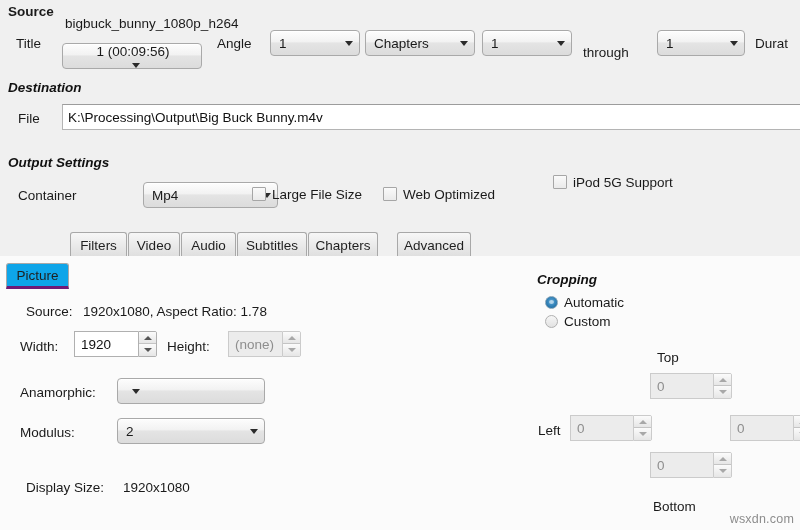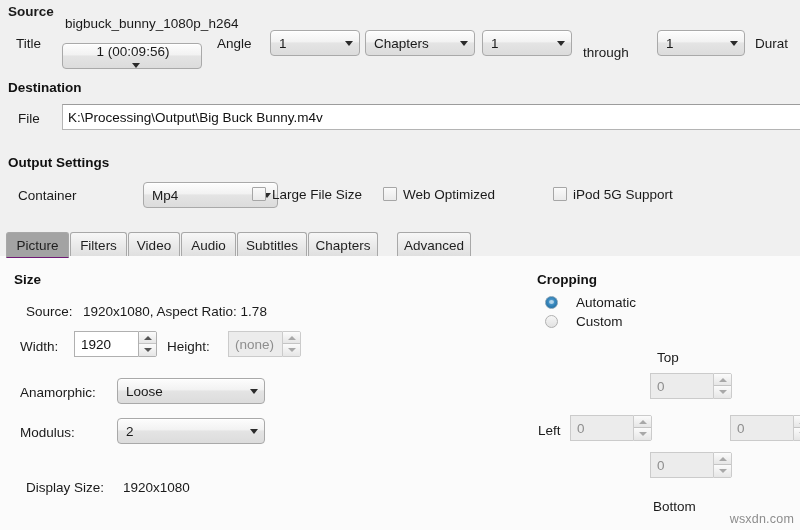--- a/index.html
+++ b/index.html
@@ -18,20 +18,21 @@
     background: #f0f0f0;
     border-radius: 13px;
   }
 
   .lbl { color: #1a1a1a; font-size: 13.5px; white-space: nowrap; }
   .lbl-bold { font-weight: bold; }
   .group-title {
     font-weight: bold;
     font-size: 13.5px;
     color: #111;
+    font-style: italic;
   }
 
   
   .abs { position: absolute; }
 
   
   .combo {
     position: absolute;
     background: linear-gradient(to bottom, #fdfdfd 0%, #f2f2f2 45%, #e4e4e4 50%, #dcdcdc 100%);
     border: 1px solid #a9a9a9;
@@ -148,21 +149,21 @@
     background: linear-gradient(to bottom, #fafafa, #eaeaea);
     border-radius: 1px;
     flex: 0 0 auto;
   }
 
   
   .radrow {
     position: absolute;
     display: flex;
     align-items: center;
-    gap: 18px;
+    gap: 6px;
     font-size: 13.5px;
     white-space: nowrap;
     cursor: default;
   }
   .radio {
     width: 13px; height: 13px;
     border-radius: 50%;
     border: 1px solid #b0b0b0;
     background: linear-gradient(to bottom, #f6f6f6, #e2e2e2);
     flex: 0 0 auto;
@@ -203,25 +204,26 @@
     background: linear-gradient(to bottom, #f7f7f7, #dedede);
     display: flex;
     align-items: center;
     justify-content: center;
     padding: 0 9px;
     font-size: 13.5px;
     color: #1f1f1f;
     cursor: default;
   }
   .tab.active {
-    background: #a3a3a3;
+    background: #0ea5e9;
     height: 26px;
     z-index: 5;
-    border-bottom: 1px solid #701a75;
+    border-bottom: 3px solid #701a75;
     font-weight: normal;
+    margin-top: 31px;
   }
 
   
   #panel {
     position: absolute;
     left: 0; top: 256px;
     width: 800px; height: 274px;
     background: #fbfbfb;
     border-top: none;
   }
@@ -290,21 +292,21 @@
   <div class="chkrow" style="left:252px; top:187px;">
     <span class="chkbox"></span>
     <span class="lbl">Large File Size</span>
   </div>
 
   <div class="chkrow" style="left:383px; top:187px;">
     <span class="chkbox"></span>
     <span class="lbl">Web Optimized</span>
   </div>
 
-  <div class="chkrow" style="left:525px; top:187px;padding-left:28px;">
+  <div class="chkrow" style="left:525px; top:175px;padding-left:28px;">
     <span class="chkbox"></span>
     <span class="lbl">iPod 5G Support</span>
   </div>
 
   <div id="tabline"></div>
   <div id="tabstrip">
     <div class="tab active" style="left:6px;  width:63px;">
         <span>Picture</span>
       </div>
     <div class="tab" style="left:70px; width:57px;">
@@ -355,21 +357,20 @@
             <span class="tri-up"></span>
           </div>
         <div class="sbtn dn">
             <span class="tri-dn"></span>
           </div>
       </div>
     </div>
 
     <div class="abs lbl" style="left:20px; top:129px;">Anamorphic:</div>
     <div class="combo" style="left:117px; top:122px; width:148px;">
-      <span class="cval">Loose</span>
       <span class="carrow"></span>
     </div>
 
     <div class="abs lbl" style="left:20px; top:169px;">Modulus:</div>
     <div class="combo" style="left:117px; top:162px; width:148px;">
       <span class="cval">2</span>
       <span class="carrow"></span>
     </div>
 
     <div class="abs lbl" style="left:26px; top:224px;">Display Size:</div>

